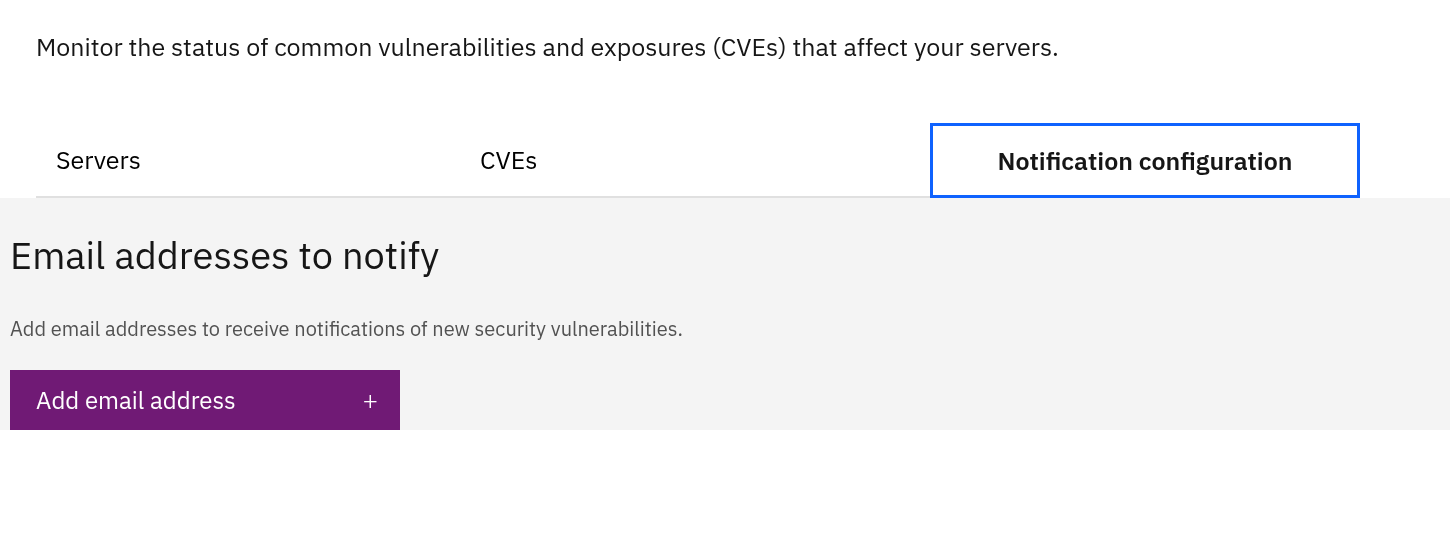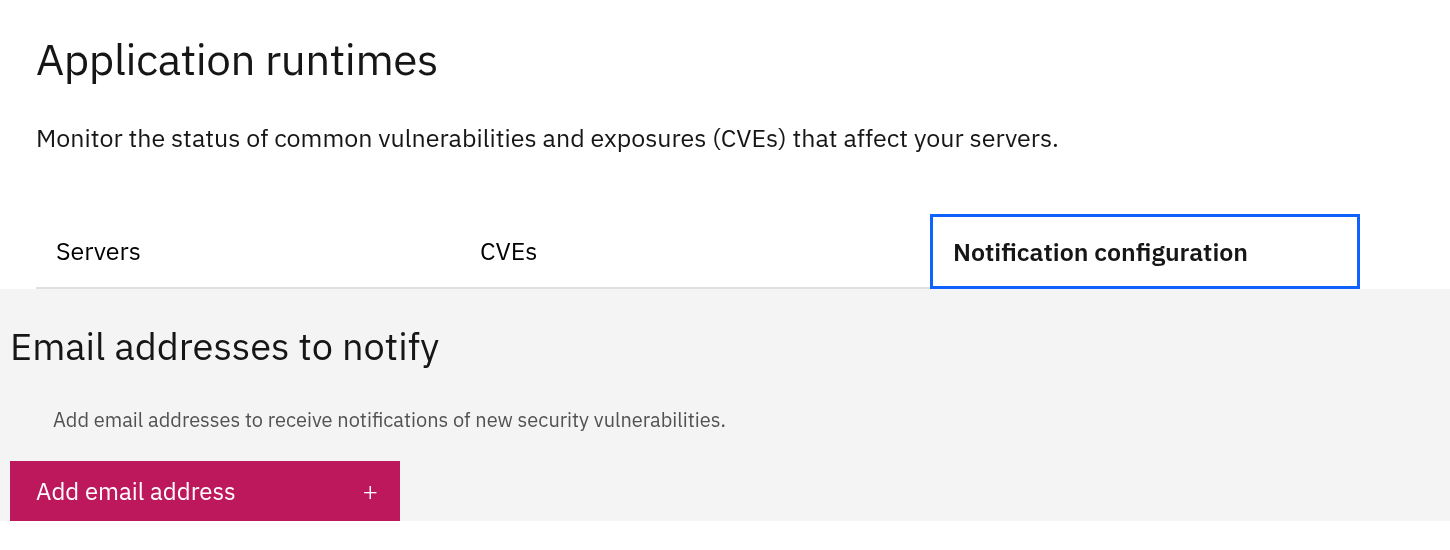--- a/index.html
+++ b/index.html
@@ -53,21 +53,21 @@
     }
     .tab-servers {
       width: 424px;
     }
     .tab-cves {
       width: 470px;
       text-align: right;
     }
     .tab-notification {
       width: 430px;
-      justify-content: flex-start;
+      justify-content: center;
     }
     .tab.active {
       border: 3px solid #0f62fe;
       color: #161616;
       font-weight: 600;
       background: #ffffff;
     }
     .panel {
       background: #f4f4f4;
       width: 1450px;
@@ -78,48 +78,46 @@
       font-size: 38px;
       font-weight: 400;
       color: #161616;
       margin-bottom: 36px;
     }
     .panel-subtitle {
       font-size: 20px;
       font-weight: 400;
       color: #525252;
       margin-bottom: 28px;
-      margin-left: 43px;
     }
     .add-button {
       display: inline-flex;
       align-items: center;
       justify-content: space-between;
-      background: #be185d;
+      background: #701a75;
       color: #ffffff;
       border: none;
       padding: 14px 22px 14px 26px;
       font-size: 24px;
       font-weight: 400;
       font-family: inherit;
       cursor: pointer;
       width: 390px;
       text-align: left;
     }
     .add-button .plus {
       font-size: 26px;
       font-weight: 300;
       line-height: 1;
     }
   </style>
 </head>
 <body>
 
 <div class="page">
-  <h1 class="page-title">Application runtimes</h1>
   <p class="page-subtitle">Monitor the status of common vulnerabilities and exposures (CVEs) that affect your servers.</p>
 
   <div class="tabs">
     <button class="tab tab-servers">
       <span>Servers</span>
     </button>
     <button class="tab tab-cves">
       <span>CVEs</span>
     </button>
     <button class="tab tab-notification active">

